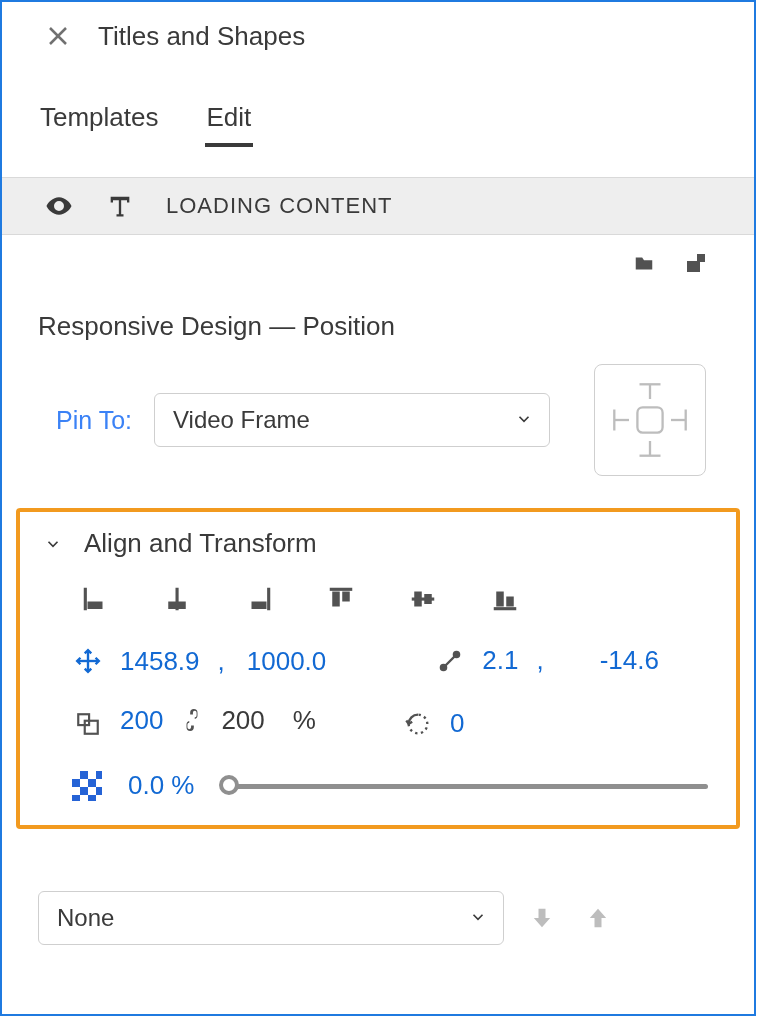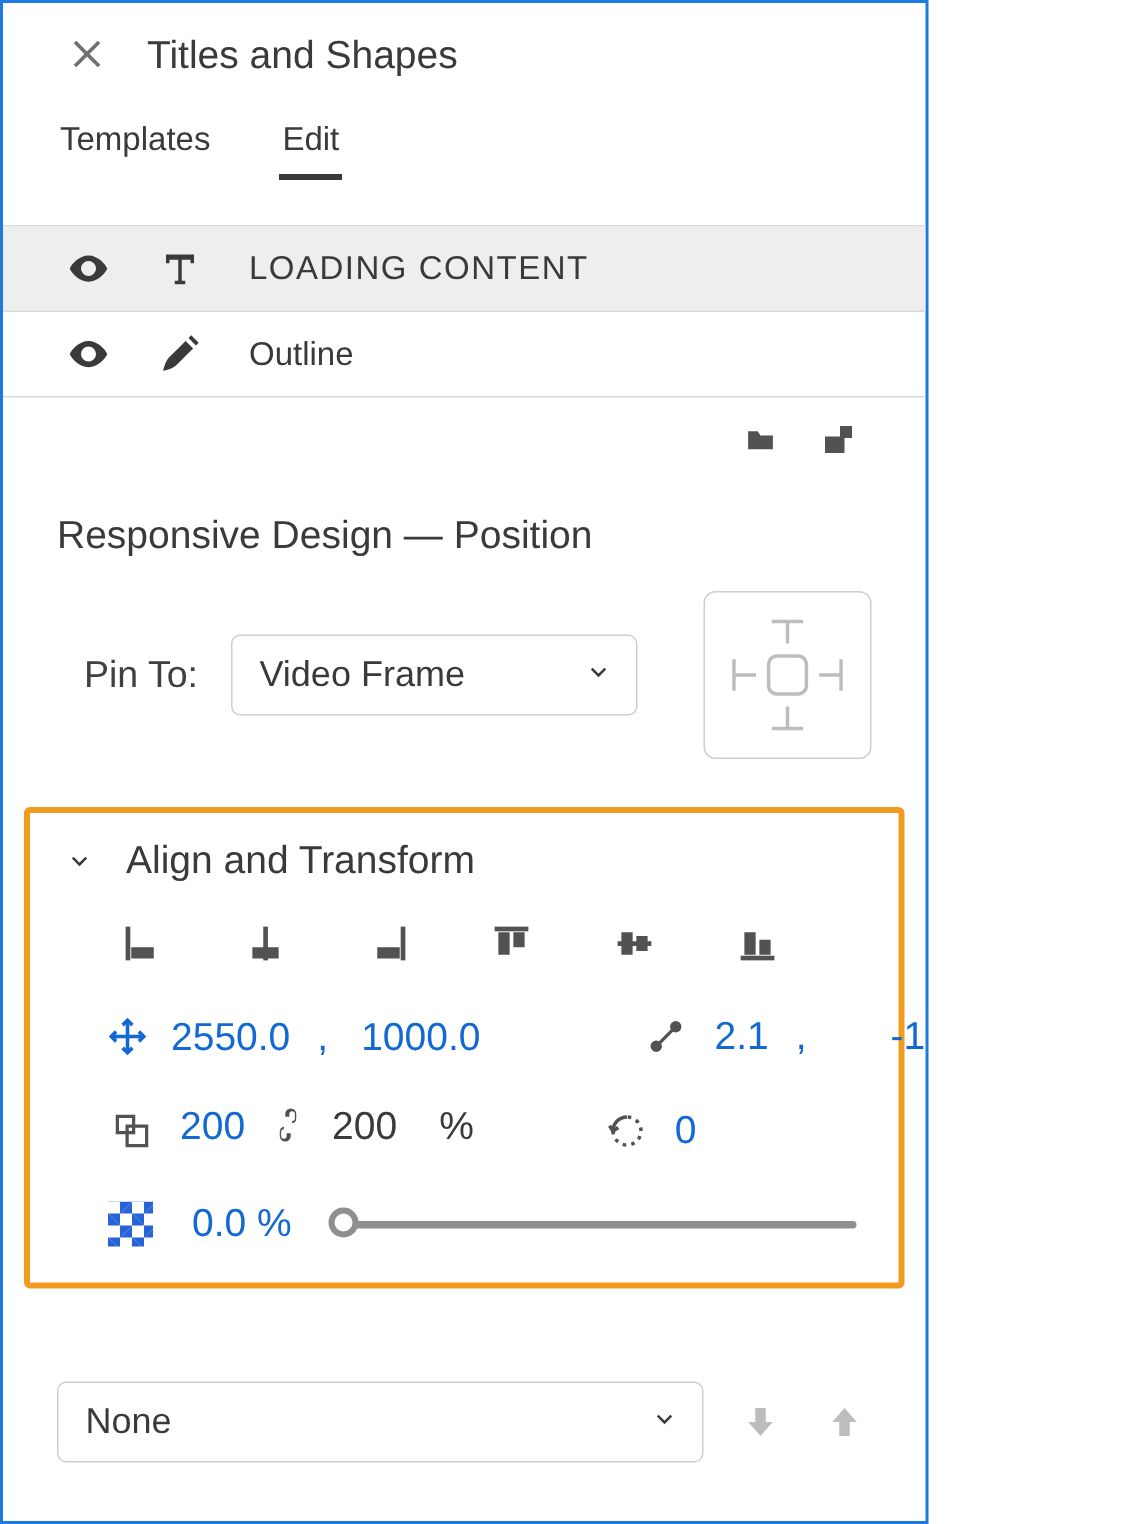--- a/index.html
+++ b/index.html
@@ -1,37 +1,37 @@
 <!DOCTYPE html>
 <html><head>
 <meta charset="utf-8">
 <style>
   * { box-sizing: border-box; }
   body { margin:0; font-family:-apple-system,Segoe UI,Helvetica,Arial,sans-serif; background:#fff; }
-  .panel { width:619px; height:1016px; border:2px solid #1f7ae0; background:#fff; padding:0; overflow:hidden; }
+  .panel { width:756px; height:1016px; border:2px solid #1f7ae0; background:#fff; padding:0; overflow:hidden; }
   .header { display:flex; align-items:center; padding:18px 24px 20px 40px; gap:24px; }
   .close-x { width:32px; height:32px; display:flex; align-items:center; justify-content:center; color:#707070; cursor:pointer; }
   .close-x svg { width:24px; height:24px; stroke:#707070; stroke-width:2.5; }
   .panel-title { font-size:26px; color:#3a3a3a; }
   .tabs { display:flex; gap:44px; padding:0 0 0 36px; margin-top:6px; }
-  .tab { font-size:22px; color:#3a3a3a; padding:2px 2px 10px 2px; cursor:pointer; }
+  .tab { font-size:26px; color:#3a3a3a; padding:2px 2px 10px 2px; cursor:pointer;margin-top:22px; }
   .tab.active { border-bottom:4px solid #3a3a3a; }
   .layers { margin-top:30px; border-top:1px solid #d9d9d9; }
   .layer { display:flex; align-items:center; gap:26px; padding:12px 0 12px 42px; border-bottom:1px solid #d9d9d9; }
   .layer.selected { background:#eee; }
   .eye { width:30px; height:30px; display:flex; align-items:center; justify-content:center; }
   .eye svg { width:30px; height:30px; fill:#3a3a3a; }
   .layer-icon { width:40px; height:32px; display:flex; align-items:center; justify-content:center; }
   .layer-name { font-size:22px; color:#3a3a3a; }
   .layer.selected .layer-name { letter-spacing:1px; }
   .layer-actions { display:flex; gap:20px; justify-content:flex-end; padding:14px 42px 0 0; }
   .ico-btn { width:32px; height:28px; display:flex; align-items:center; justify-content:center; cursor:pointer; }
   .section-title { font-size:26px; color:#3a3a3a; padding:34px 4px 0 36px; }
   .pin-row { display:flex; align-items:center; gap:22px; padding:22px 36px 0 54px; }
-  .pin-label { font-size:25px; color:#404040; }
+  .pin-label { font-size:25px; color:#3b82f6; }
   .select { flex:1; display:flex; align-items:center; justify-content:space-between; border:1.5px solid #cfcfcf; border-radius:6px; padding:12px 16px 12px 18px; font-size:24px; color:#3a3a3a; cursor:pointer; max-width:396px; }
   .select .chev svg, .collapser svg, .chev-dn svg { width:18px; height:18px; stroke:#3a3a3a; stroke-width:2.2; fill:none; }
   .anchor-box { border:1.5px solid #cfcfcf; border-radius:8px; width:112px; height:112px; display:flex; align-items:center; justify-content:center; margin-left:22px; }
   .anchor-box svg { stroke:#bdbdbd; stroke-width:2.2; fill:none; }
   .highlight { margin:32px 14px 16px 14px; border:4px solid #f29a1f; border-radius:4px; padding:16px 22px 24px 22px; }
   .hl-head { display:flex; align-items:center; gap:20px; }
   .collapser { width:22px; height:22px; display:flex; align-items:center; justify-content:center; cursor:pointer; }
   .hl-title { font-size:26px; color:#3a3a3a; }
   .align-row { display:flex; gap:40px; padding:22px 0 0 32px; }
   .al-btn { width:42px; height:36px; display:flex; align-items:center; justify-content:center; cursor:pointer; }
@@ -88,33 +88,20 @@
             <path d="M12 5c-5 0-9 4.5-10 7 1 2.5 5 7 10 7s9-4.5 10-7c-1-2.5-5-7-10-7zm0 11a4 4 0 110-8 4 4 0 010 8z"></path>
           </svg>
       </span>
       <span class="layer-icon">
         <svg viewBox="0 0 24 24" width="28" height="28" fill="#3a3a3a">
             <path d="M4 4h16v5h-2V7h-5v12h2v2H9v-2h2V7H6v2H4V4z"></path>
           </svg>
       </span>
       <span class="layer-name">LOADING CONTENT</span>
     </div>
-    <div class="layer">
-      <span class="eye">
-        <svg viewBox="0 0 24 24">
-            <path d="M12 5c-5 0-9 4.5-10 7 1 2.5 5 7 10 7s9-4.5 10-7c-1-2.5-5-7-10-7zm0 11a4 4 0 110-8 4 4 0 010 8z"></path>
-          </svg>
-      </span>
-      <span class="layer-icon">
-        <svg viewBox="0 0 24 24" width="30" height="30" fill="#3a3a3a">
-            <path d="M3 21s1-5 3-7l9-9 4 4-9 9c-2 2-7 3-7 3zm13.5-17.5l4 4L22 6l-4-4-1.5 1.5z"></path>
-          </svg>
-      </span>
-      <span class="layer-name">Outline</span>
-    </div>
     <div class="layer-actions">
       <div class="ico-btn">
         <svg viewBox="0 0 24 24" width="26" height="22" fill="#525252">
             <path d="M3 6h7l2 3h9v10H3V6z"></path>
           </svg>
       </div>
       <div class="ico-btn">
         <svg viewBox="0 0 24 24" width="24" height="24" fill="#525252">
             <path d="M13 3h8v8h-8V3zM3 10h13v11H3V10z"></path>
           </svg>
@@ -204,21 +191,21 @@
       <span class="propicon">
         <svg viewBox="0 0 24 24" width="26" height="26" fill="none" stroke="#1269d3" stroke-width="2.2">
             <line x1="12" y1="3" x2="12" y2="21"></line>
             <line x1="3" y1="12" x2="21" y2="12"></line>
             <polyline points="9 5 12 2 15 5"></polyline>
             <polyline points="9 19 12 22 15 19"></polyline>
             <polyline points="5 9 2 12 5 15"></polyline>
             <polyline points="19 9 22 12 19 15"></polyline>
           </svg>
       </span>
-      <span class="link-val">2550.0</span>
+      <span class="link-val">1458.9</span>
       <span class="comma">,</span>
       <span class="link-val">1000.0</span>
 
       <div class="pos-col2">
         <span class="propicon">
           <svg viewBox="0 0 24 24" width="26" height="26" fill="none" stroke="#525252" stroke-width="2">
               <circle cx="6" cy="18" r="2.5" fill="#525252"></circle>
               <circle cx="18" cy="6" r="2.5" fill="#525252"></circle>
               <line x1="7.5" y1="16.5" x2="16.5" y2="7.5"></line>
             </svg>

